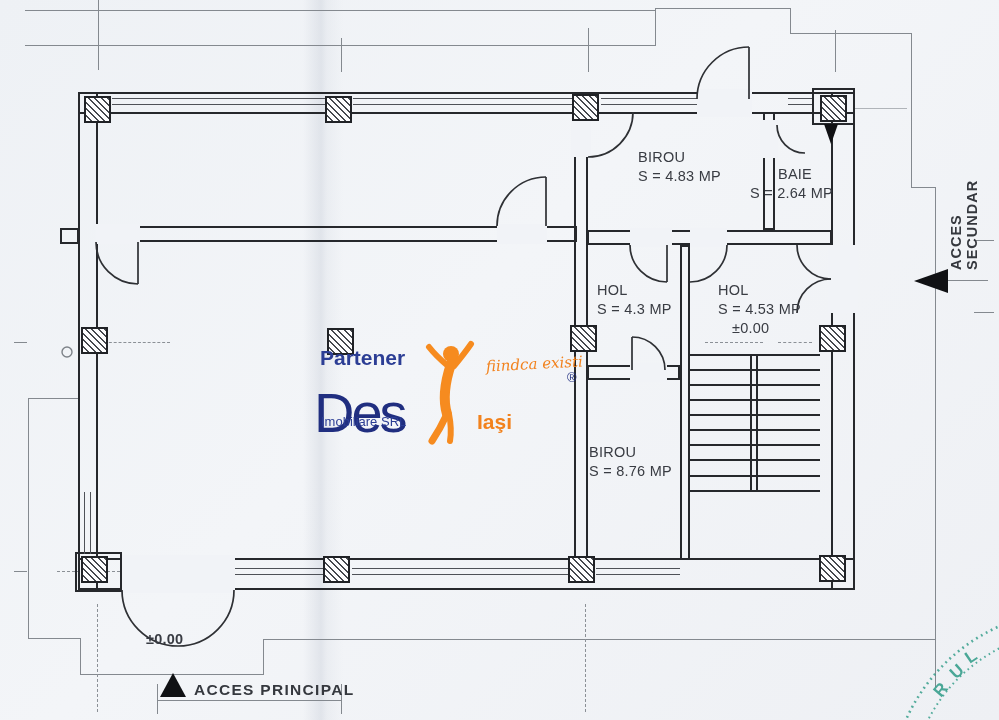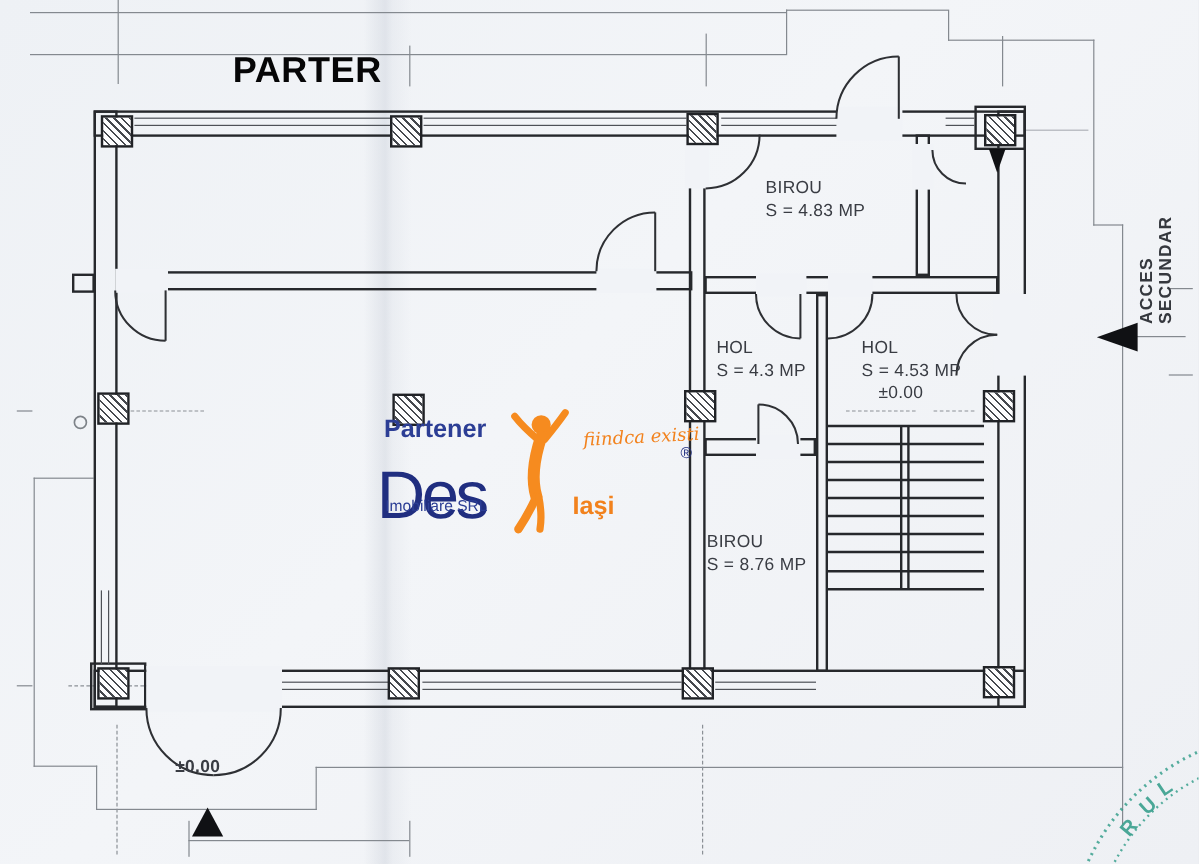--- a/index.html
+++ b/index.html
@@ -169,41 +169,45 @@
       <path d="M 451 364 Q 441 394 447 414" stroke-width="10"></path>
       <path d="M 447 414 Q 440 429 432 441" stroke-width="7"></path>
       <path d="M 449 414 Q 452 429 450 441" stroke-width="6"></path>
     </g>
     <g stroke="#2e9b87" fill="none" opacity=".8">
       <circle cx="1075" cy="795" r="185" stroke-width="2.6" stroke-dasharray="1.8 3.8"></circle>
       <circle cx="1075" cy="795" r="165" stroke-width="2" stroke-dasharray="1.6 3.6"></circle>
     </g>
   </svg>
 
-  <div id="title" style="left:194px;top:42px">PARTER</div>
 
   <div class="rlabel" style="left:638px;top:148px">
     <div>BIROU</div>
     <div>S = 4.83 MP</div>
+  </div>
+  <div class="rlabel" style="left:750px;top:165px">
+    <div style="margin-left:28px">BAIE</div>
+    <div>S = 2.64 MP</div>
   </div>
   <div class="rlabel" style="left:597px;top:281px">
     <div>HOL</div>
     <div>S = 4.3 MP</div>
   </div>
   <div class="rlabel" style="left:718px;top:281px">
     <div>HOL</div>
     <div>S = 4.53 MP</div>
     <div style="margin-left:14px">±0.00</div>
   </div>
   <div class="rlabel" style="left:589px;top:443px">
     <div>BIROU</div>
     <div>S = 8.76 MP</div>
   </div>
 
   <div class="rlabel" style="left:146px;top:630px;font-weight:700">±0.00</div>
+  <div class="abs acces" style="left:194px;top:681px;font-size:15.5px;letter-spacing:1.3px">ACCES PRINCIPAL</div>
   <div class="abs acces" style="left:948px;top:270px;font-size:14.5px;letter-spacing:1px;transform:rotate(-90deg);transform-origin:left top">ACCES SECUNDAR</div>
 
   <div class="logo-t" style="left:320px;top:346px;font-size:21px;font-weight:700;color:#2c3e95">Partener</div>
   <div class="logo-t" style="left:314px;top:380px;font-size:56px;font-weight:400;color:#202e80;letter-spacing:-3px">Des</div>
   <div class="logo-t" style="left:567px;top:370px;font-size:13px;color:#202e80">®</div>
   <div class="logo-t" style="left:486px;top:355px;font-size:15px;font-style:italic;color:#f2821d;font-family:'DejaVu Serif',serif;transform:rotate(-3deg)">fiindca existi</div>
   <div class="logo-t" style="left:321px;top:414px;font-size:13px;color:#2c3e95">Imobiliare SRL</div>
   <div class="logo-t" style="left:477px;top:410px;font-size:21px;font-weight:700;color:#f2821d">Iaşi</div>
 
   <div class="abs" style="left:935px;top:680px;font-size:17px;font-weight:700;color:#2e9b87;opacity:.85;transform:rotate(-50deg)">R</div>

